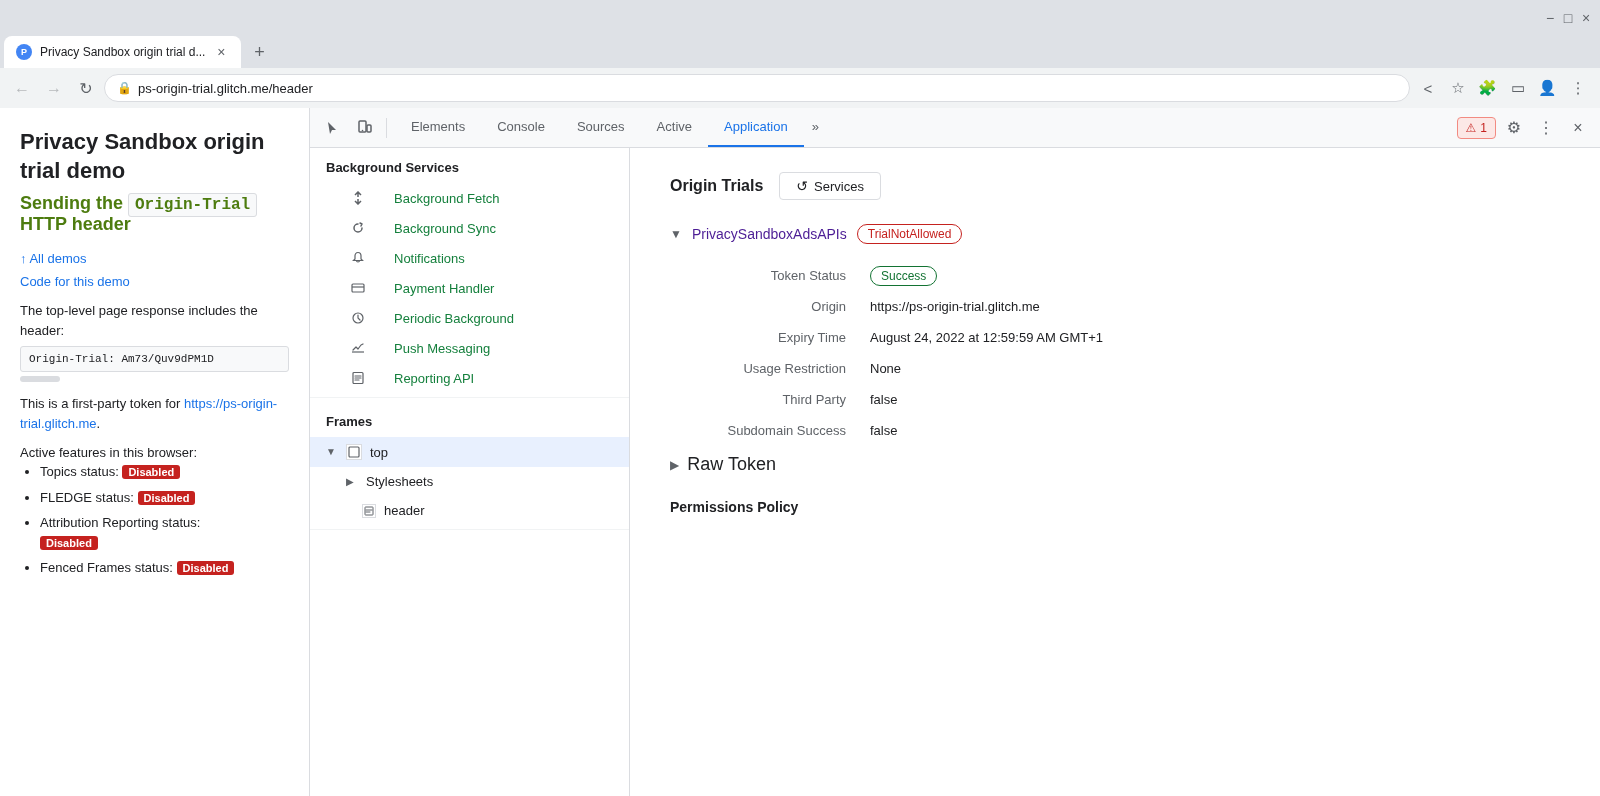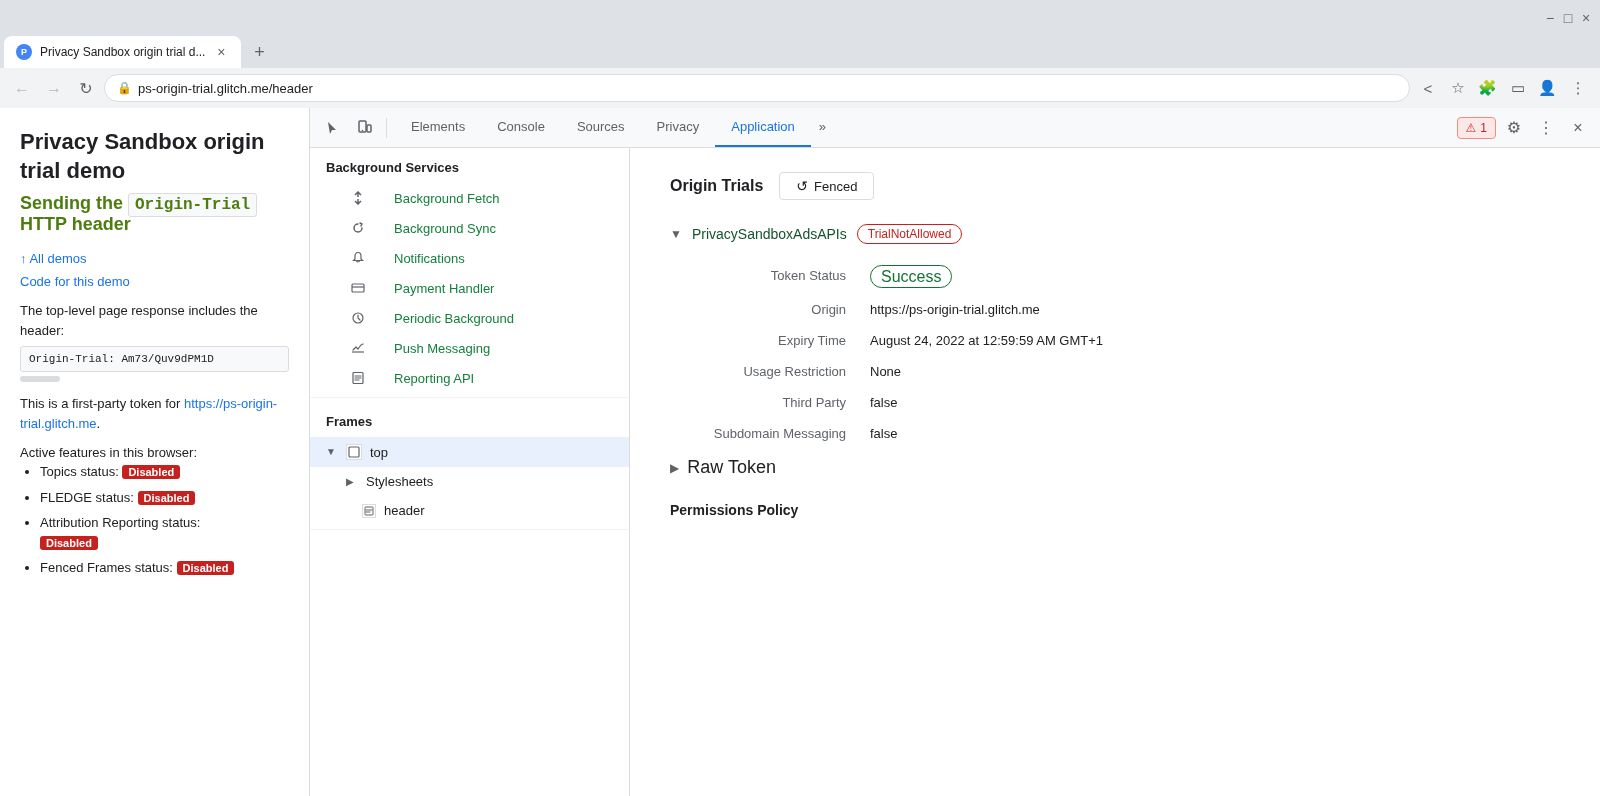--- a/index.html
+++ b/index.html
@@ -84,23 +84,23 @@
     
     .devtools-main { flex: 1; overflow-y: auto; padding: 24px 40px; background: #fff; }
 
     .panel-header { display: flex; align-items: center; gap: 16px; margin-bottom: 24px; }
     .panel-title { font-size: 16px; font-weight: 700; color: #202124; }
     .refresh-btn { display: flex; align-items: center; gap: 6px; padding: 5px 16px; border: 1px solid #dadce0; border-radius: 4px; background: #fff; cursor: pointer; font-size: 13px; color: #202124; }
 
     .trial-section { margin-bottom: 16px; }
     .trial-header { display: flex; align-items: center; gap: 10px; margin-bottom: 16px; }
     .trial-chevron { color: #5f6368; font-size: 12px; cursor: pointer; }
-    .trial-name { font-size: 14px; color: #14532d; font-weight: 500; }
+    .trial-name { font-size: 14px; color: #4c1d95; font-weight: 500; }
     .trial-badge-not-allowed { border: 1.5px solid #c5221f; color: #c5221f; border-radius: 12px; padding: 2px 10px; font-size: 12px; font-weight: 500; }
-    .trial-badge-success { border: 1.5px solid #137333; color: #137333; border-radius: 12px; padding: 2px 10px; font-size: 16px; font-weight: 500; }
+    .trial-badge-success { border: 1.5px solid #137333; color: #137333; border-radius: 12px; padding: 2px 10px; font-size: 12px; font-weight: 500; }
 
     .detail-row { display: flex; align-items: flex-start; padding: 8px 0; }
     .detail-label { width: 200px; text-align: right; font-size: 13px; color: #5f6368; flex-shrink: 0; padding-right: 24px; }
     .detail-value { font-size: 13px; color: #202124; flex: 1; }
 
     .raw-token-row { display: flex; align-items: center; gap: 8px; padding: 8px 0; cursor: pointer; }
     .raw-token-chevron { color: #5f6368; font-size: 12px; }
     .raw-token-label { font-size: 18px; color: #202124; }
 
     .permissions-title { font-size: 14px; font-weight: 700; color: #202124; }
@@ -212,21 +212,21 @@
           <div class="devtools-tab">
             <span>Elements</span>
           </div>
           <div class="devtools-tab">
             <span>Console</span>
           </div>
           <div class="devtools-tab">
             <span>Sources</span>
           </div>
           <div class="devtools-tab">
-            <span>Privacy</span>
+            <span>Active</span>
           </div>
           <div class="devtools-tab active">
             <span>Application</span>
           </div>
           <div class="devtools-tab devtools-tab-more">
             <span>»</span>
           </div>
         </div>
         <div class="devtools-toolbar-right">
           <div class="warning-badge">
@@ -334,21 +334,21 @@
             </div>
           </div>
         </div>
 
         <div class="devtools-main">
 
           <div class="panel-header">
             <span class="panel-title">Origin Trials</span>
             <button class="refresh-btn">
               <span style="font-size:14px;">↺</span>
-              <span>Fenced</span>
+              <span>Services</span>
             </button>
           </div>
 
           <div class="trial-section">
             <div class="trial-header">
               <span class="trial-chevron">▼</span>
               <span class="trial-name">PrivacySandboxAdsAPIs</span>
               <span class="trial-badge-not-allowed">TrialNotAllowed</span>
             </div>
 
@@ -373,21 +373,21 @@
               <span class="detail-label">Usage Restriction</span>
               <span class="detail-value">None</span>
             </div>
 
             <div class="detail-row">
               <span class="detail-label">Third Party</span>
               <span class="detail-value">false</span>
             </div>
 
             <div class="detail-row">
-              <span class="detail-label">Subdomain Messaging</span>
+              <span class="detail-label">Subdomain Success</span>
               <span class="detail-value">false</span>
             </div>
 
             <div class="raw-token-row">
               <span class="raw-token-chevron">▶</span>
               <span class="raw-token-label">Raw Token</span>
             </div>
           </div>
 
           <div class="permissions-title">Permissions Policy</div>

